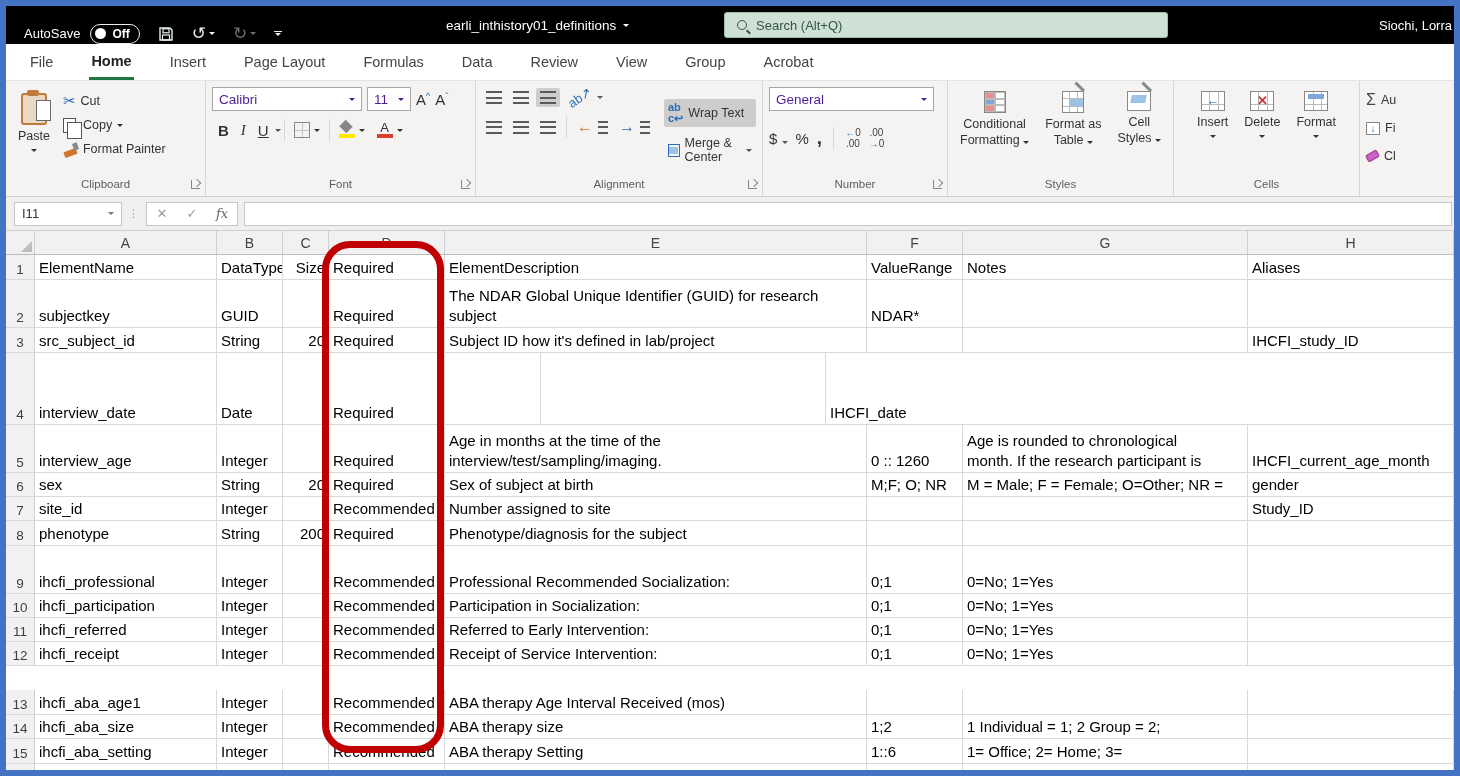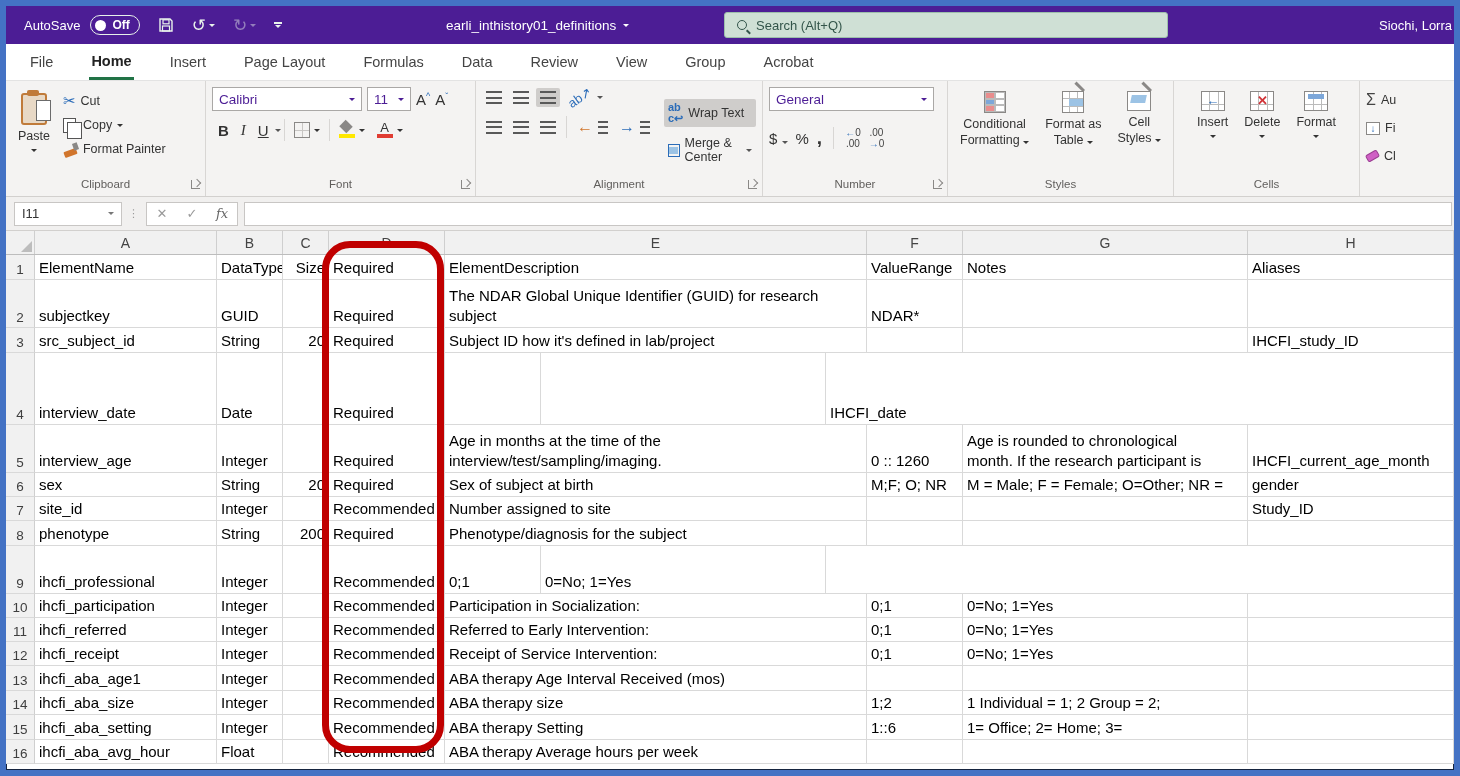--- a/index.html
+++ b/index.html
@@ -1,20 +1,20 @@
 <!DOCTYPE html>
 <html><head>
 <meta charset="utf-8">
 <style>
   * { margin:0; padding:0; box-sizing:border-box; }
   body { background:#0e1626; font-family:"Liberation Sans", sans-serif; width:1460px; height:776px; overflow:hidden; }
   .frame { width:1460px; height:776px; border:6px solid #4472c4; background:#fff; position:relative; overflow:hidden; box-shadow: inset 0 0 0 1px #16243e; }
 
   
-  .titlebar { background:#4c1d95; height:38px; display:flex; align-items:center; color:#fff; font-size:13px; position:relative; }
+  .titlebar { background:#000000; height:38px; display:flex; align-items:flex-end; color:#fff; font-size:13px; position:relative; }
   .tb-left { display:flex; align-items:center; gap:10px; padding-left:18px; }
   .toggle { display:flex; align-items:center; gap:6px; border:1px solid #e8f1ea; border-radius:10px; padding:2px 9px 2px 4px; }
   .knob { width:11px; height:11px; background:#fff; border-radius:50%; }
   .toggle b { font-size:12px; }
   .qat-icon { color:#eaf4ec; font-size:17px; display:flex; align-items:center; gap:3px; margin-left:8px; }
   .dim { opacity:.45; }
   .chev { display:inline-block; width:0; height:0; border-left:4px solid transparent; border-right:4px solid transparent; border-top:4px solid currentColor; }
   .chev.sm { border-left-width:3px; border-right-width:3px; border-top-width:3px; }
   .doc-title { position:absolute; left:440px; top:0; height:38px; display:flex; align-items:center; gap:7px; font-size:13.5px; }
   .searchbox { position:absolute; left:718px; top:6px; width:444px; height:26px; background:#cfe0d5; border:1px solid #9dbfab; border-radius:3px; display:flex; align-items:center; gap:9px; padding-left:12px; color:#33554a; font-size:13px; }
@@ -538,20 +538,21 @@
         <div class="cell c-f"><span></span></div>
         <div class="cell c-g"><span></span></div>
         <div class="cell c-h"><span></span></div>
       </div>
       <div class="srow" style="height: 48px;">
         <div class="rownum">9</div>
         <div class="cell c-a"><span>ihcfi_professional</span></div>
         <div class="cell c-b"><span>Integer</span></div>
         <div class="cell c-c num"><span></span></div>
         <div class="cell c-d"><span>Recommended</span></div>
+        <div class="cell c-e"><span>Professional Recommended Socialization:</span></div>
         <div class="cell c-f"><span>0;1</span></div>
         <div class="cell c-g"><span>0=No; 1=Yes</span></div>
         <div class="cell c-h"><span></span></div>
       </div>
       <div class="srow" style="height: 24px;">
         <div class="rownum">10</div>
         <div class="cell c-a"><span>ihcfi_participation</span></div>
         <div class="cell c-b"><span>Integer</span></div>
         <div class="cell c-c num"><span></span></div>
         <div class="cell c-d"><span>Recommended</span></div>
@@ -575,21 +576,21 @@
         <div class="rownum">12</div>
         <div class="cell c-a"><span>ihcfi_receipt</span></div>
         <div class="cell c-b"><span>Integer</span></div>
         <div class="cell c-c num"><span></span></div>
         <div class="cell c-d"><span>Recommended</span></div>
         <div class="cell c-e"><span>Receipt of Service Intervention:</span></div>
         <div class="cell c-f"><span>0;1</span></div>
         <div class="cell c-g"><span>0=No; 1=Yes</span></div>
         <div class="cell c-h"><span></span></div>
       </div>
-      <div class="srow" style="height: 25px;">
+      <div class="srow" style="height: 25px; margin-top: 24px;">
         <div class="rownum">13</div>
         <div class="cell c-a"><span>ihcfi_aba_age1</span></div>
         <div class="cell c-b"><span>Integer</span></div>
         <div class="cell c-c num"><span></span></div>
         <div class="cell c-d"><span>Recommended</span></div>
         <div class="cell c-e"><span>ABA therapy Age Interval Received (mos)</span></div>
         <div class="cell c-f"><span></span></div>
         <div class="cell c-g"><span></span></div>
         <div class="cell c-h"><span></span></div>
       </div>

